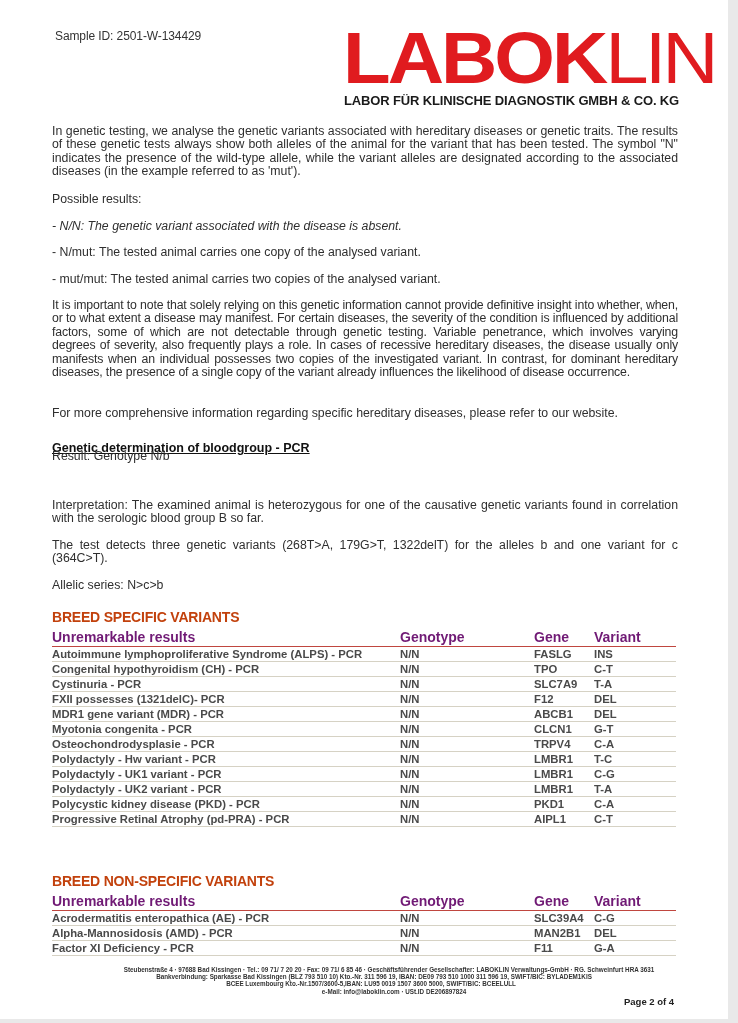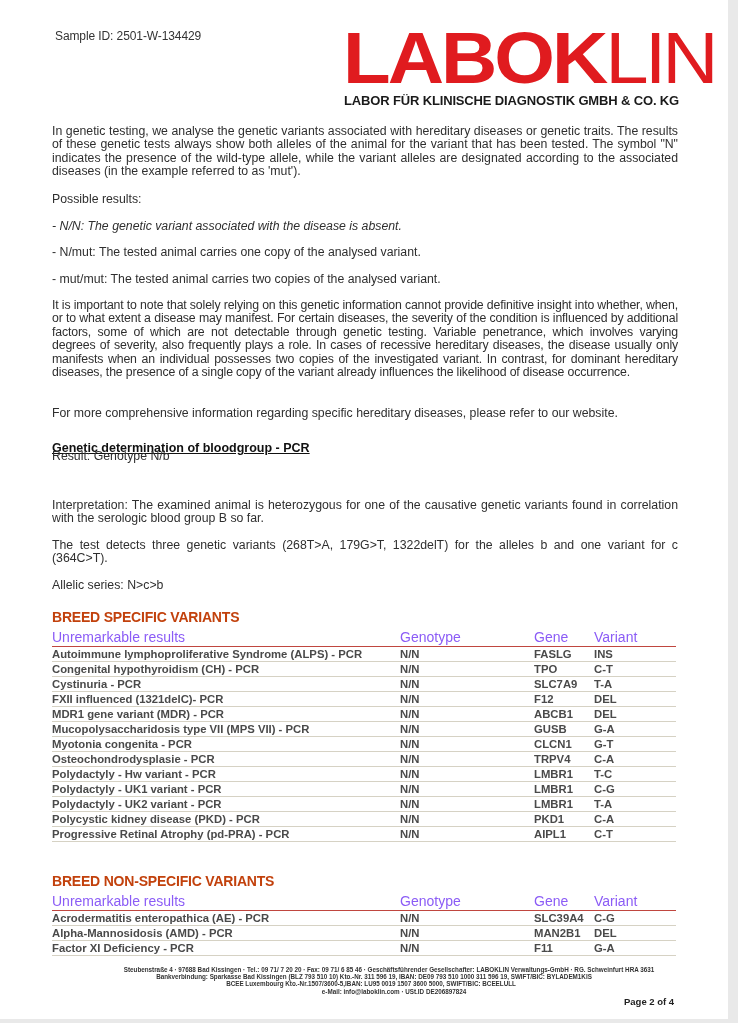--- a/index.html
+++ b/index.html
@@ -40,21 +40,21 @@
   }
   .section-title {
     position: absolute; left: 52px; font-size: 14px; font-weight: bold; color: #c2410c;
     letter-spacing: -0.2px;
   }
   table.variants {
     position: absolute; left: 52px; width: 624px; border-collapse: collapse;
     font-size: 11.3px; color: #444;
   }
   table.variants th {
-    text-align: left; font-weight: normal; font-size: 14px; color: #8b5cf6;
+    text-align: left; font-weight: bold; font-size: 14px; color: #701a75;
     padding: 0 0 1px 0; height: 16px; border-bottom: 1.5px solid #c0463f;
   }
   table.variants td {
     padding: 0; height: 14px; line-height: 14px; font-weight: bold; color: #4a4a4a;
     border-bottom: 1px solid #d6d2c4;
   }
   table.variants td.name { width: 348px; }
   table.variants td.geno { width: 134px; }
   table.variants td.gene { width: 60px; }
   .footer {
@@ -118,36 +118,30 @@
           <td class="gene">TPO</td>
           <td class="var">C-T</td>
         </tr>
         <tr>
           <td class="name">Cystinuria - PCR</td>
           <td class="geno">N/N</td>
           <td class="gene">SLC7A9</td>
           <td class="var">T-A</td>
         </tr>
         <tr>
-          <td class="name">FXII influenced (1321delC)- PCR</td>
+          <td class="name">FXII possesses (1321delC)- PCR</td>
           <td class="geno">N/N</td>
           <td class="gene">F12</td>
           <td class="var">DEL</td>
         </tr>
         <tr>
           <td class="name">MDR1 gene variant (MDR) - PCR</td>
           <td class="geno">N/N</td>
           <td class="gene">ABCB1</td>
           <td class="var">DEL</td>
-        </tr>
-        <tr>
-          <td class="name">Mucopolysaccharidosis type VII (MPS VII) - PCR</td>
-          <td class="geno">N/N</td>
-          <td class="gene">GUSB</td>
-          <td class="var">G-A</td>
         </tr>
         <tr>
           <td class="name">Myotonia congenita - PCR</td>
           <td class="geno">N/N</td>
           <td class="gene">CLCN1</td>
           <td class="var">G-T</td>
         </tr>
         <tr>
           <td class="name">Osteochondrodysplasie - PCR</td>
           <td class="geno">N/N</td>

